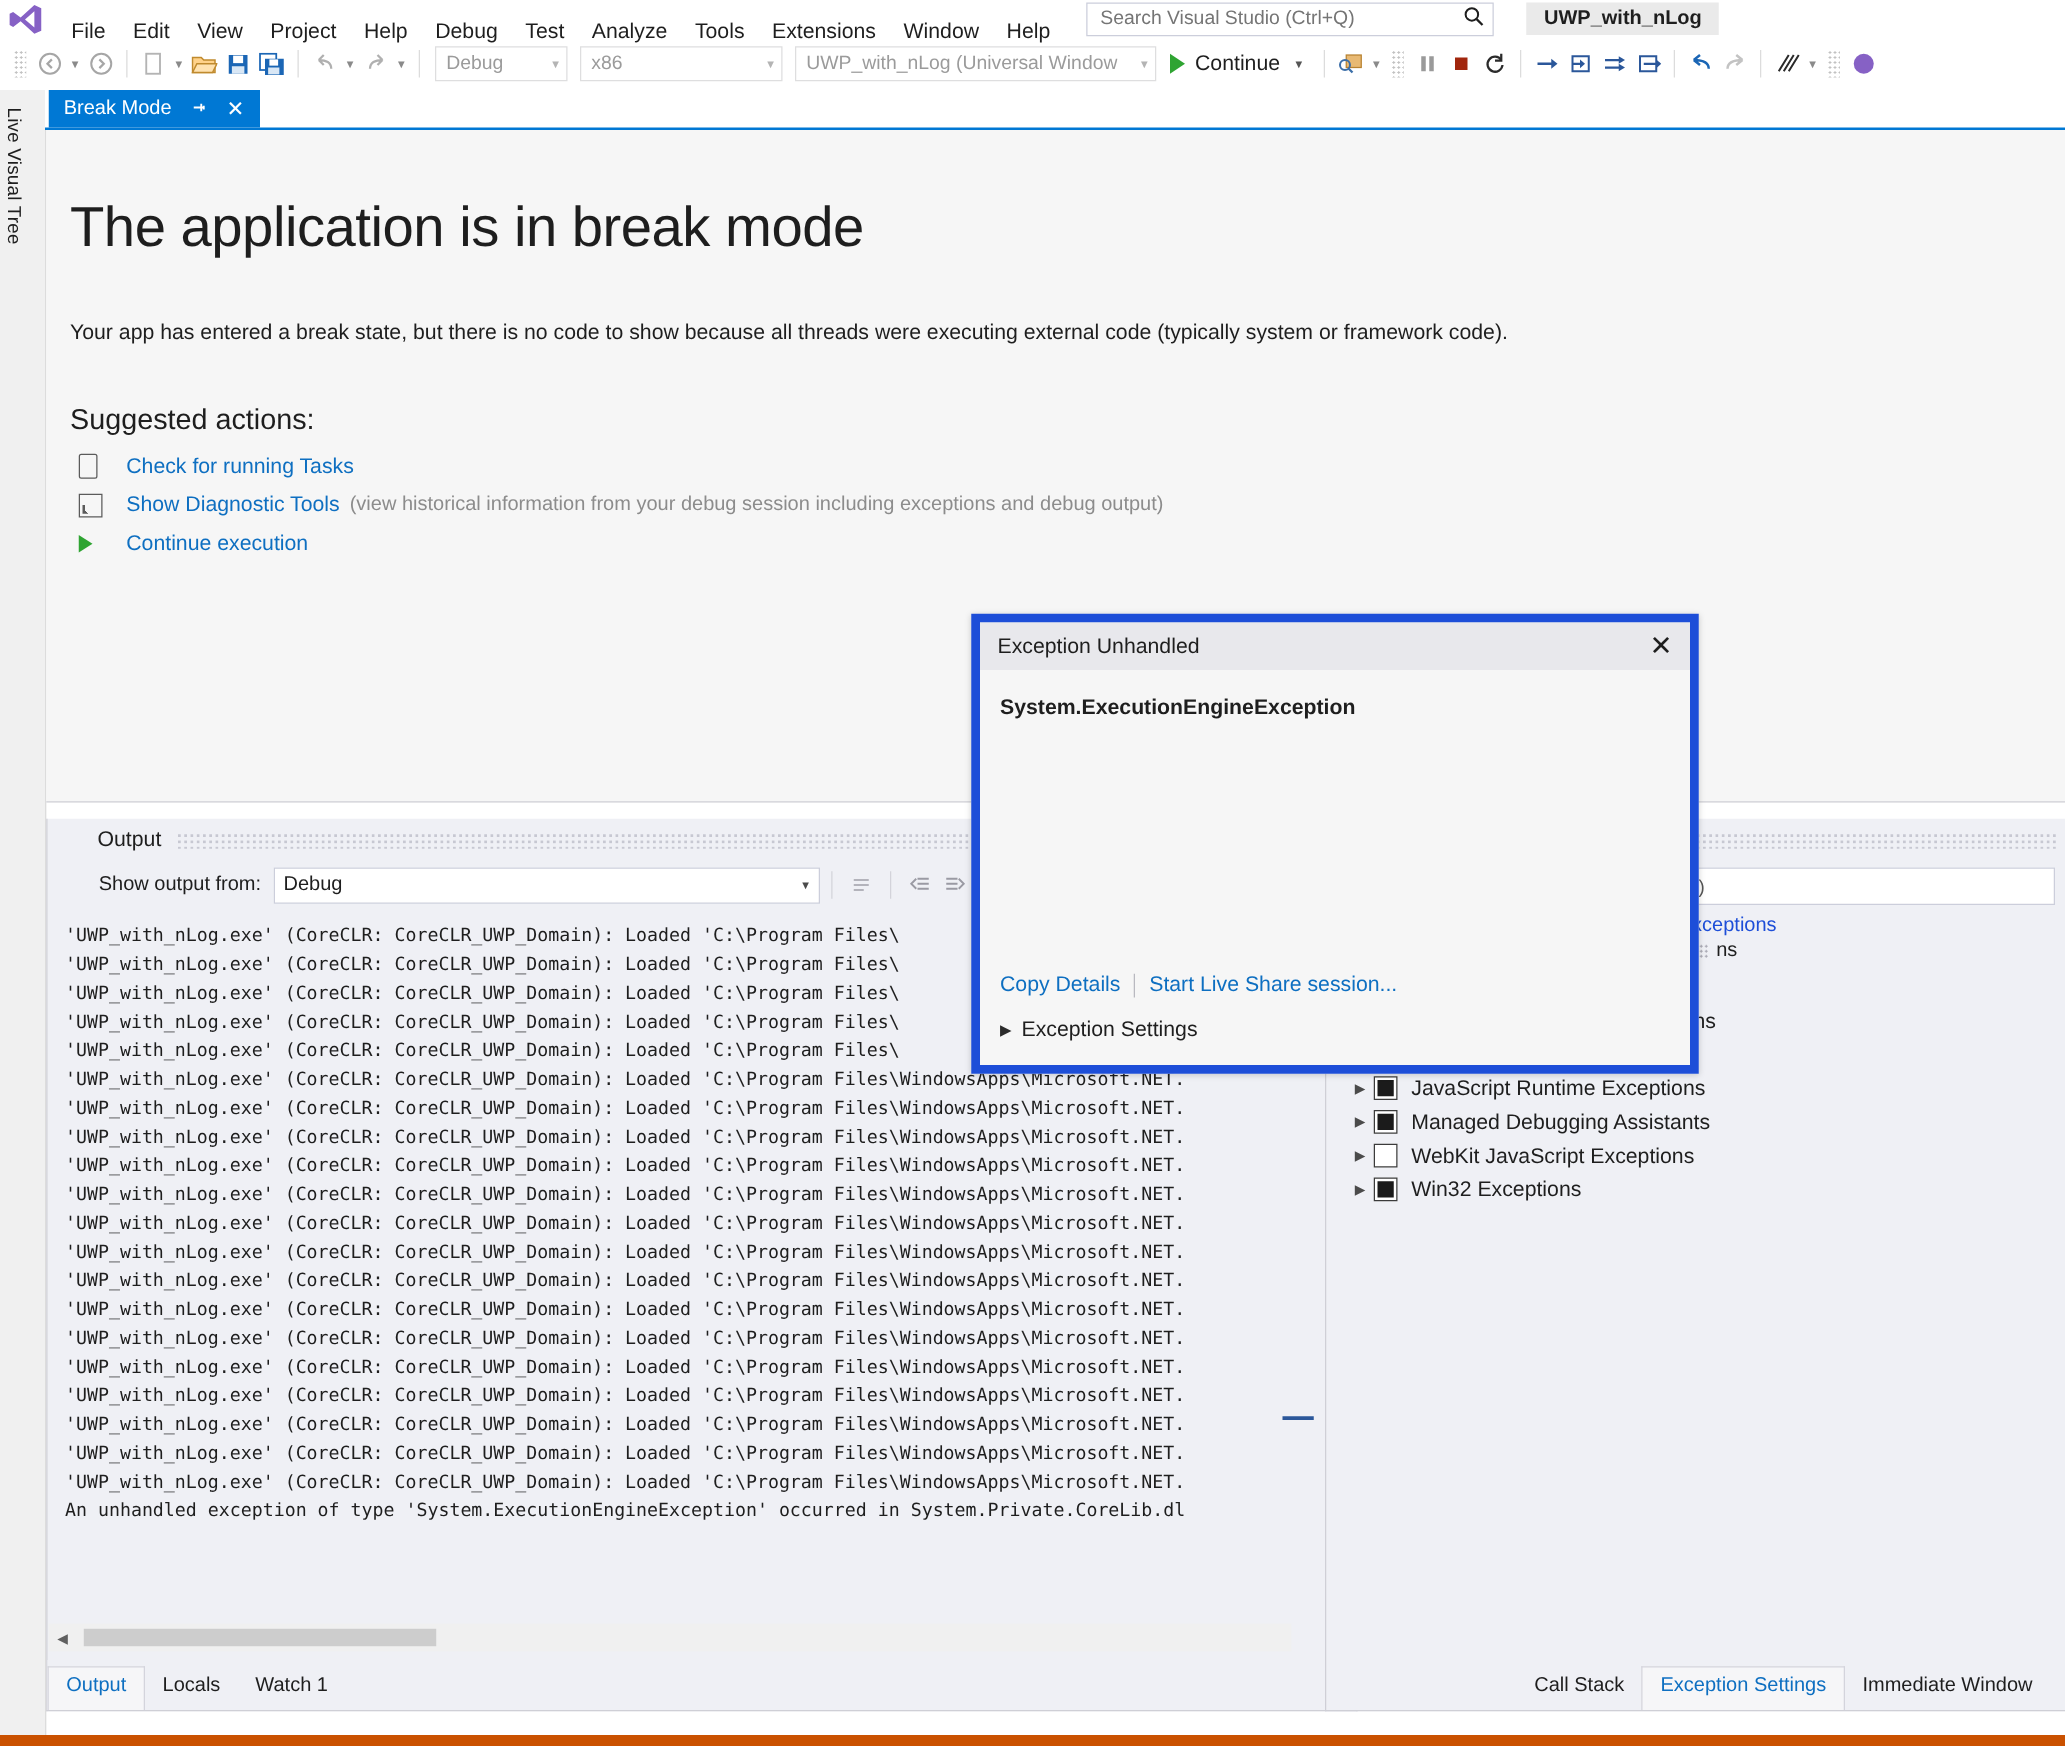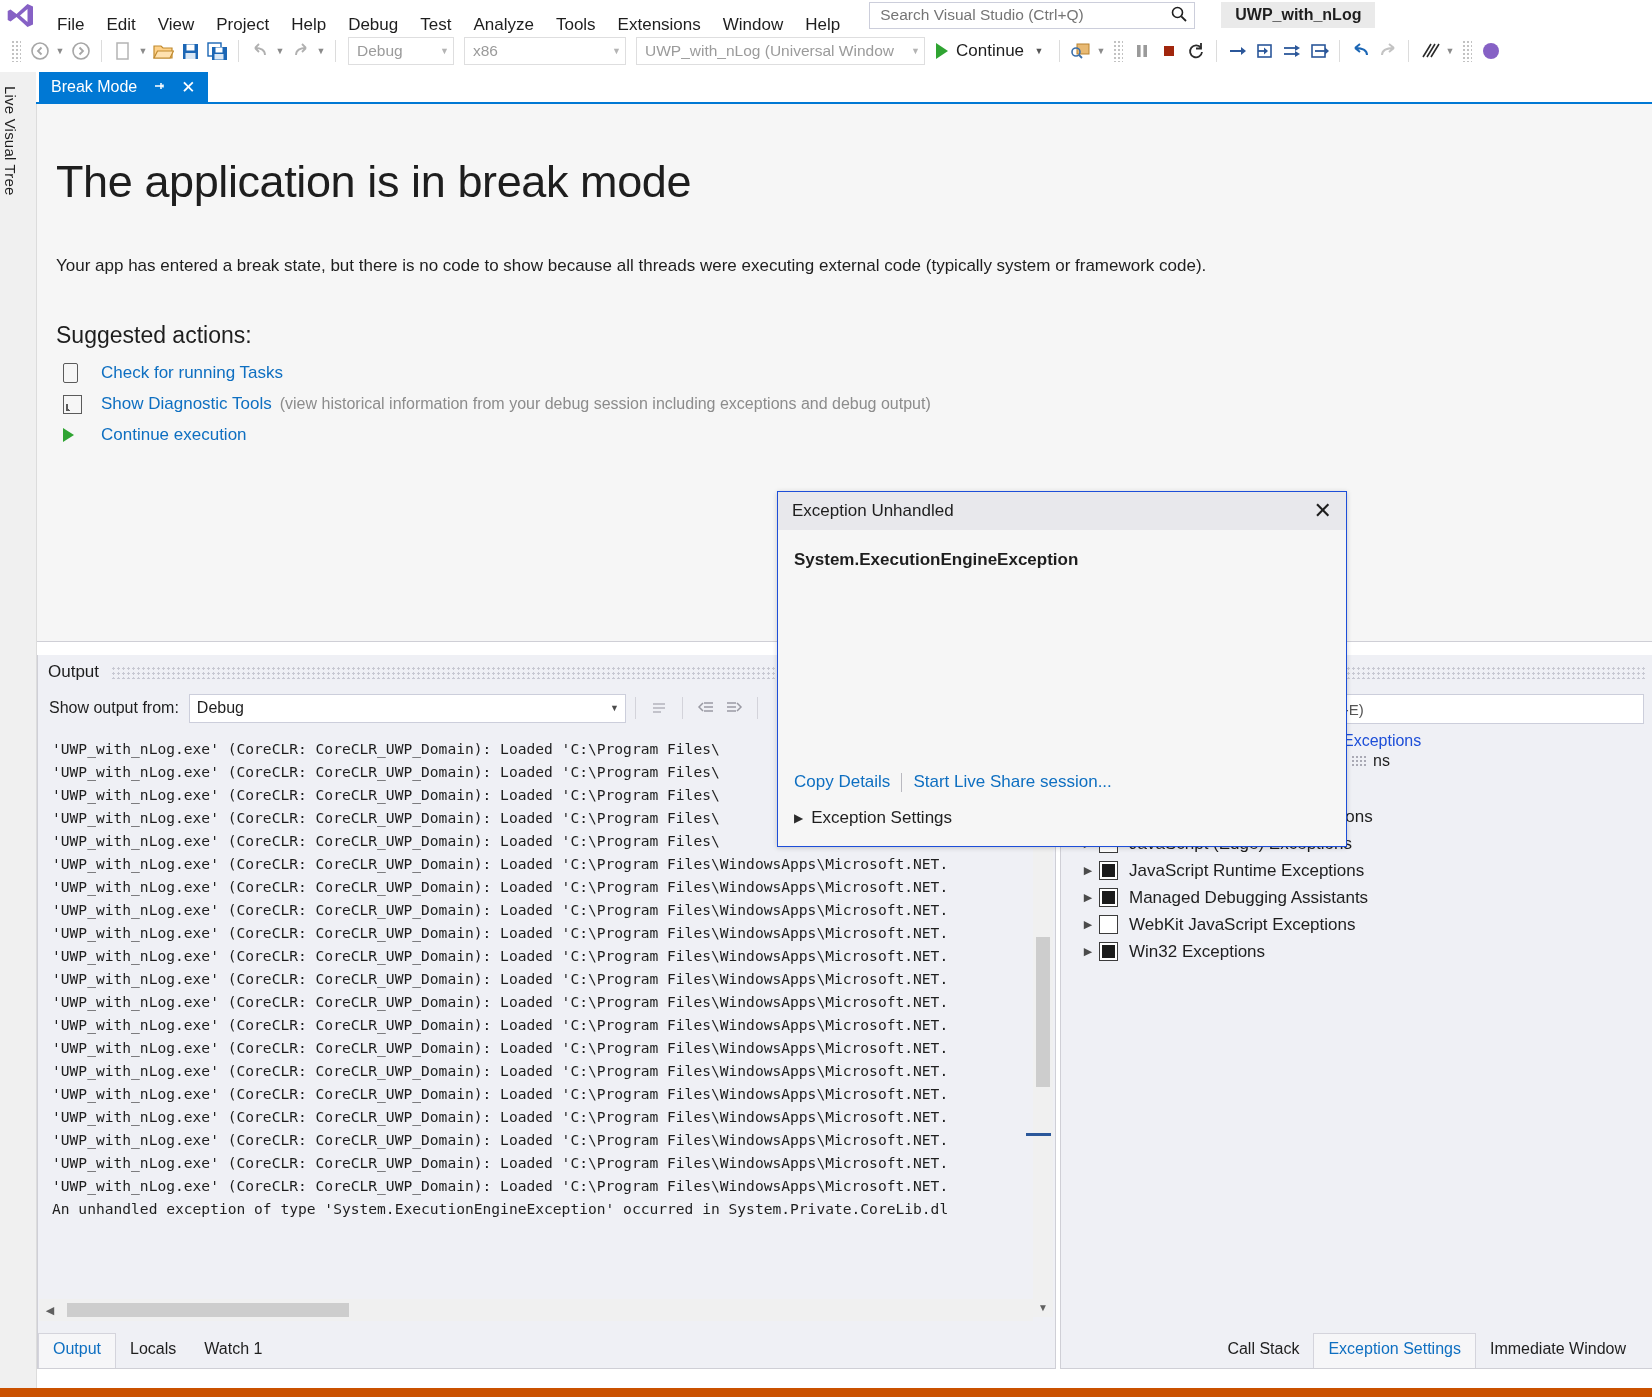--- a/index.html
+++ b/index.html
@@ -101,21 +101,21 @@
     content:"";position:absolute;left:1.5px;bottom:1.5px;width:11px;height:7px;
     background:linear-gradient(45deg,#5b5b5b 0 2px,transparent 2px);
     border-left:2px solid #5b5b5b;
   }
   .ico-clip{width:13px;height:18px;border:1.5px solid #5b5b5b;border-radius:2px;display:inline-block;}
   .ico-play{width:0;height:0;border-left:11px solid #2fa432;border-top:7px solid transparent;border-bottom:7px solid transparent;}
 
   
   .outpane{
     position:absolute;left:37px;top:655px;width:1017px;height:713px;background:#eff0f5;
-    border:1px solid #cfcfd6;border-top:none;
+    border:1px solid #cfcfd6;border-top:none;padding-left:30px;
   }
   .pane-head{height:34px;display:flex;align-items:center;padding-left:10px;}
   .pane-title{font-size:17px;color:#1e1e1e;margin-right:12px;white-space:nowrap;}
   .pane-grip{flex:1;height:13px;
     background-image:radial-gradient(#c7c8d2 1.1px, transparent 1.1px);background-size:5px 5px;
     margin-right:6px;}
   .pane-toolbar{height:38px;display:flex;align-items:center;padding-left:11px;gap:0;text-align:right;}
   .pane-toolbar .lbl{font-size:16px;color:#1e1e1e;margin-right:10px;white-space:nowrap;}
   .out-combo{width:422px;height:27px;background:#fff;border:1px solid #cccedb;display:flex;
     align-items:center;justify-content:space-between;padding:0 6px 0 7px;}
@@ -169,21 +169,21 @@
     position:relative;margin-right:11px;}
   .cbx.checked:after{content:"";position:absolute;left:3px;top:7px;width:5px;height:9px;
     border:solid #111;border-width:0 2px 2px 0;transform:rotate(45deg);}
   .cbx.partial:after{content:"";position:absolute;left:2px;top:2px;right:2px;bottom:2px;background:#1b1b1b;}
   .ex-label{font-size:17px;color:#1e1e1e;}
 
   .rt-tabs{position:absolute;right:0;bottom:0;height:40px;display:flex;align-items:flex-end;}
   
   .expop{
     position:absolute;left:777px;top:491px;width:568px;height:354px;background:#f6f6f6;
-    border:1px solid #1d4ed8;box-shadow:0 1px 5px rgba(0,0,0,.18);
+    border:7px solid #1d4ed8;box-shadow:0 1px 5px rgba(0,0,0,.18);
   }
   .expop-title{
     height:38px;background:#e8e8ec;display:flex;align-items:center;justify-content:space-between;
     padding:0 14px;
   }
   .expop-title .t{font-size:17px;color:#1e1e1e;}
   .expop-title .x{font-size:22px;color:#1e1e1e;cursor:pointer;line-height:1;}
   .expop-msg{font-size:17px;font-weight:bold;color:#1e1e1e;padding:20px 0 0 16px;}
   .expop-links{position:absolute;left:16px;bottom:54px;display:flex;align-items:center;gap:11px;}
   .expop-links a{font-size:17px;color:#0e6fc1;text-decoration:none;cursor:pointer;}

